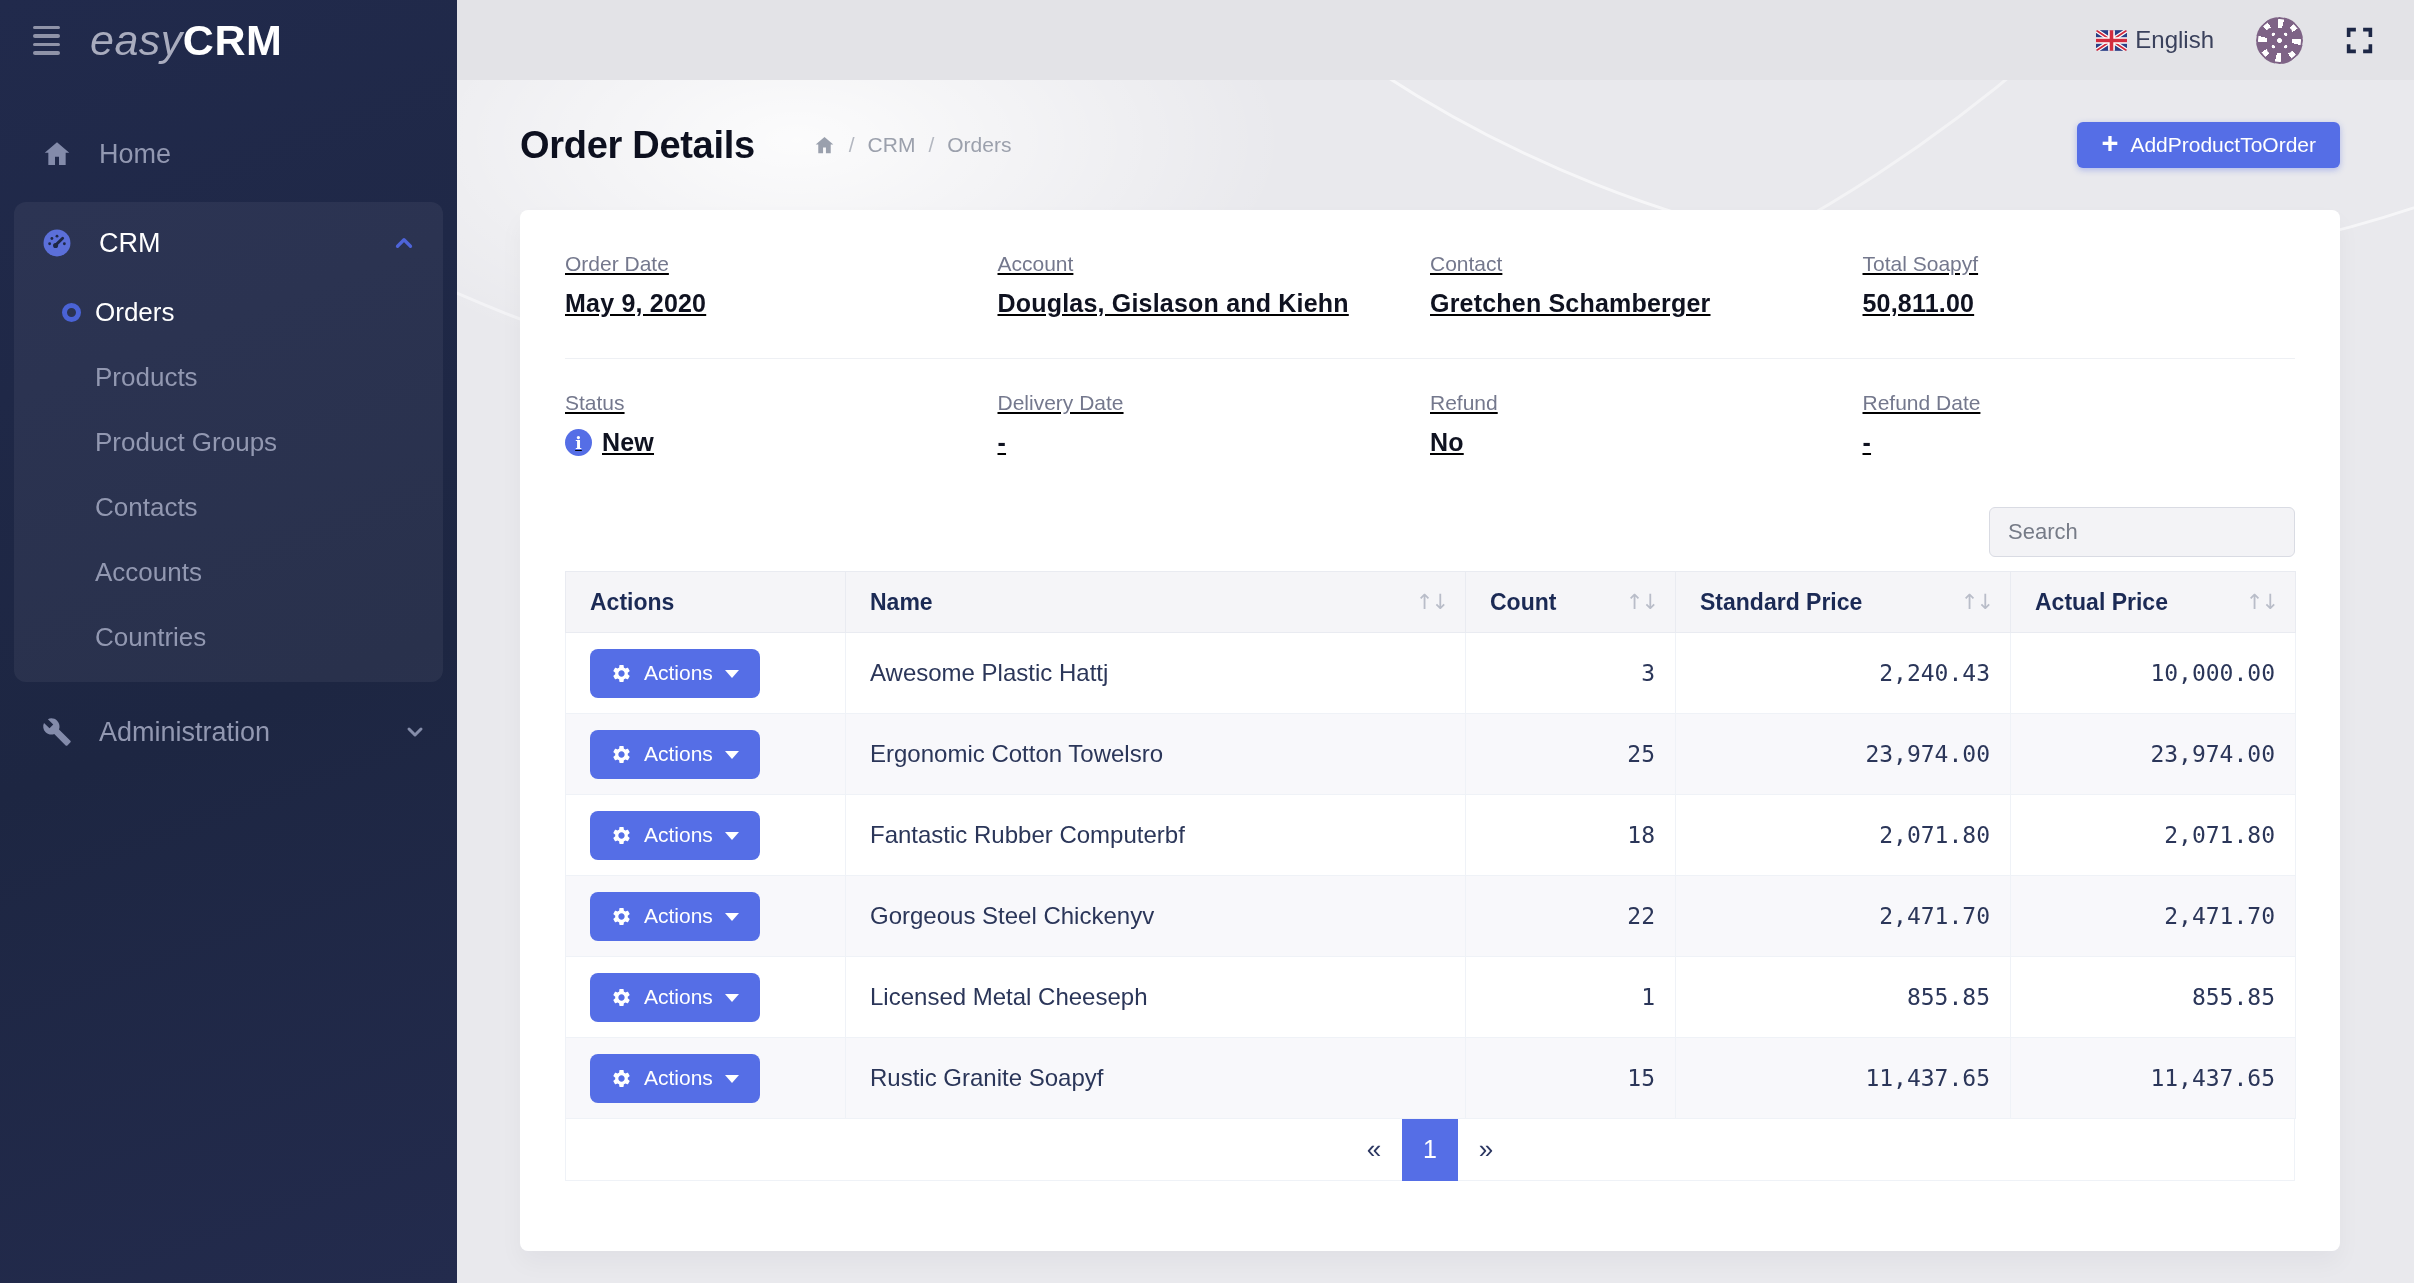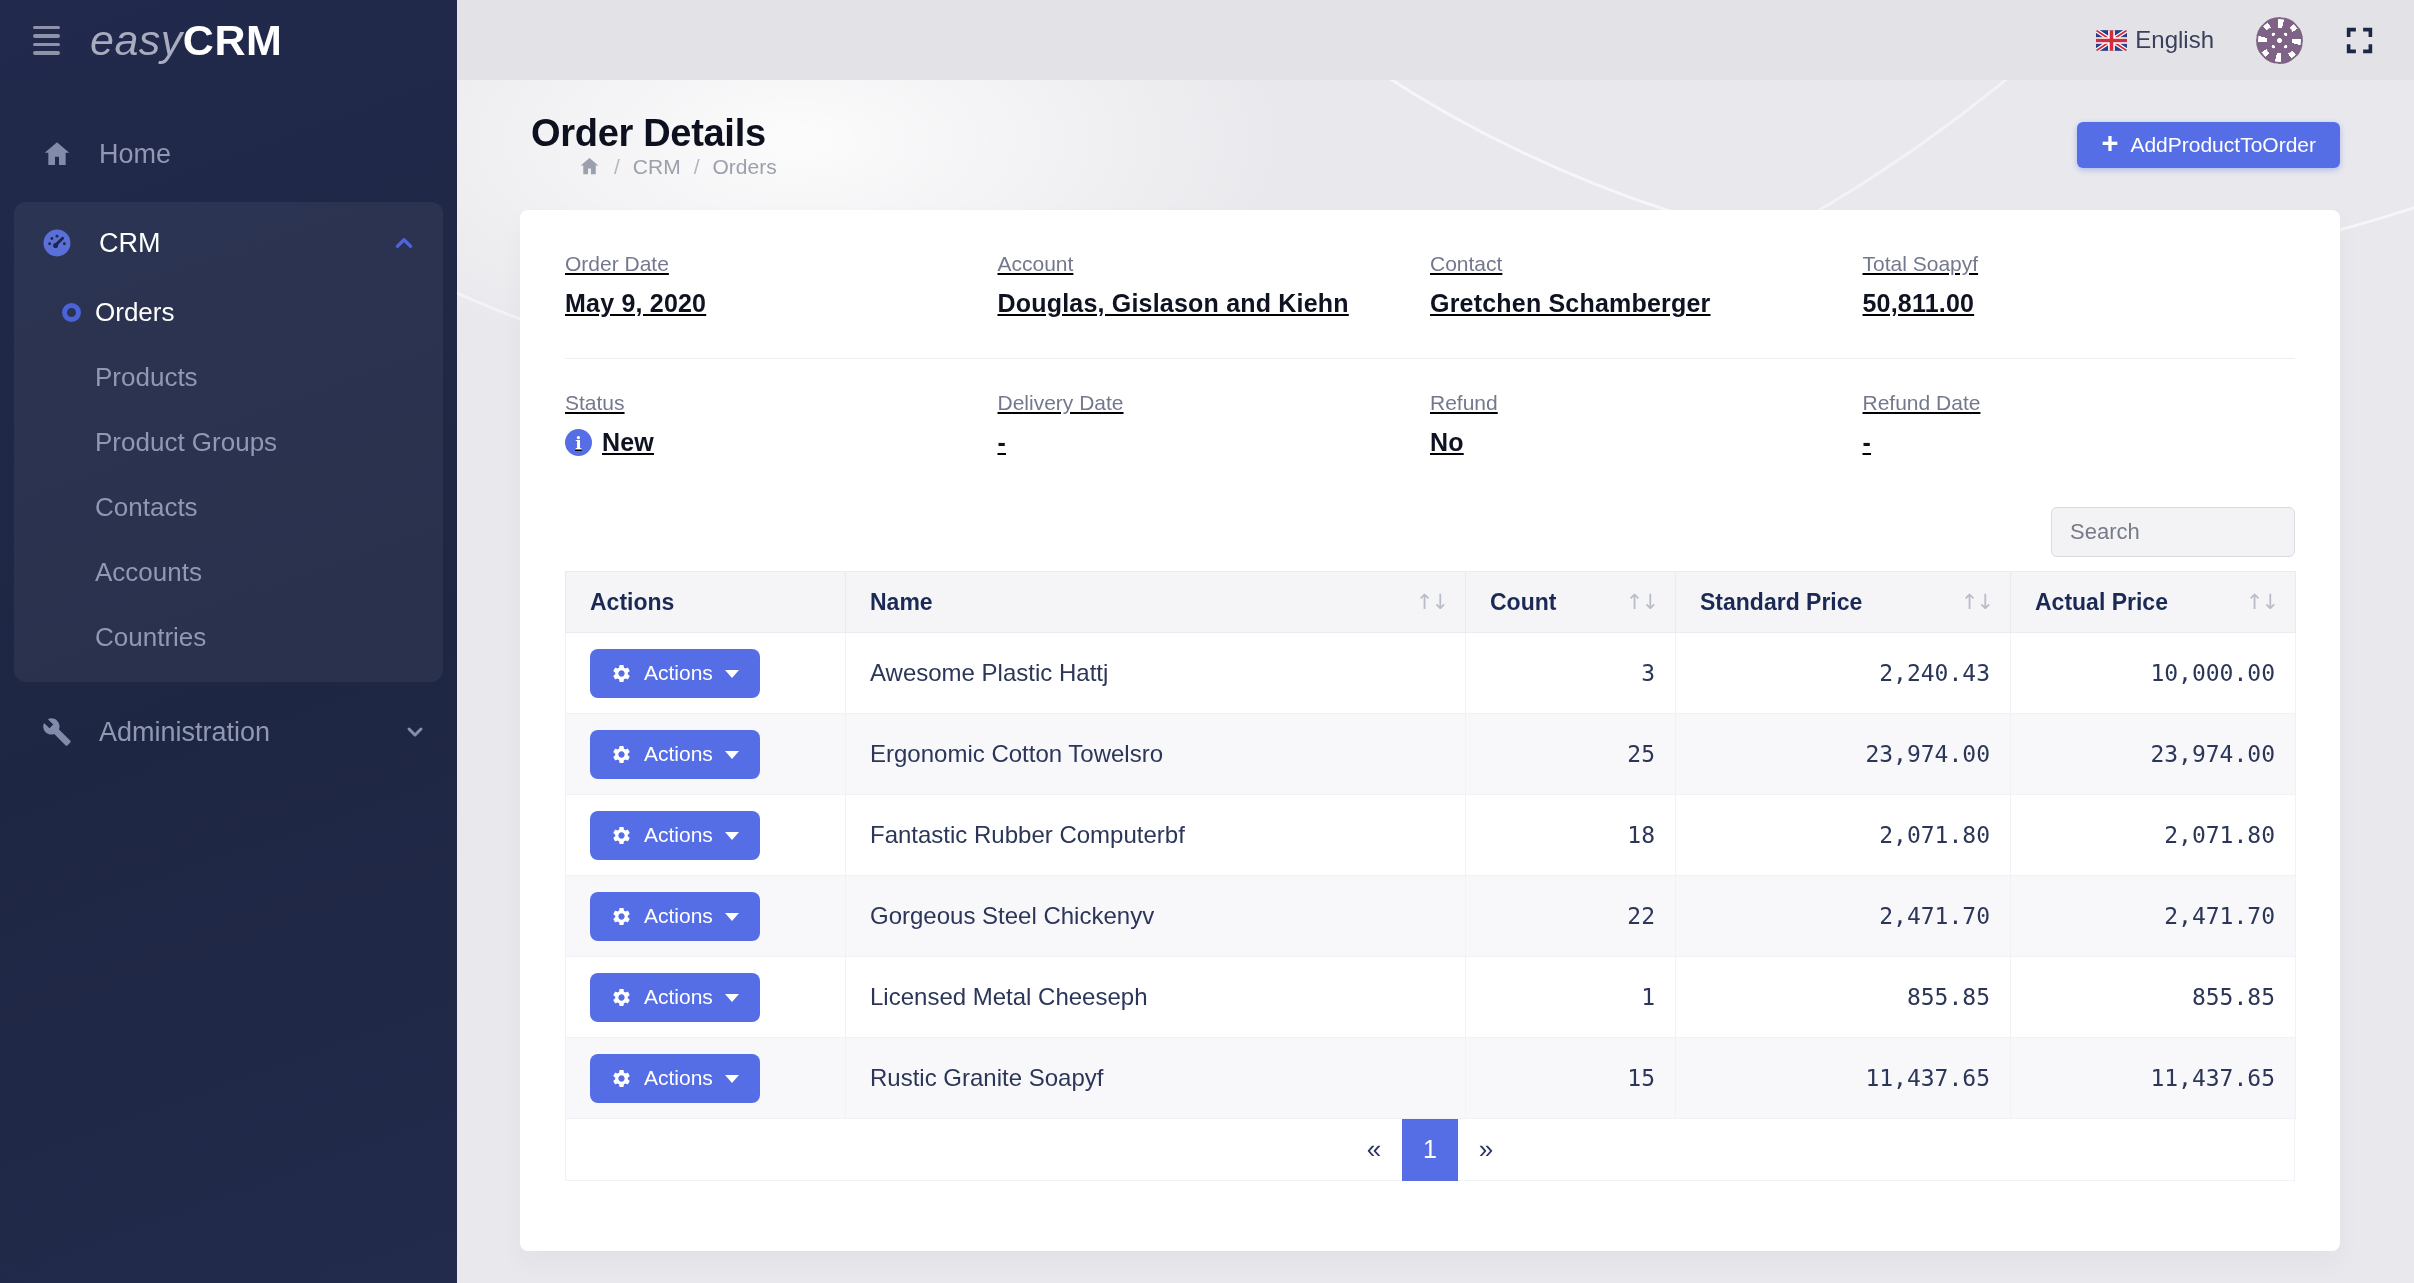--- a/index.html
+++ b/index.html
@@ -55,21 +55,21 @@
   .avatar::after { content:""; position:absolute; inset:11px; border-radius:4px;
     background:radial-gradient(circle 3px at 25% 25%, #ffffff 55%, transparent 60%),
                radial-gradient(circle 3px at 75% 25%, #ffffff 55%, transparent 60%),
                radial-gradient(circle 3px at 25% 75%, #ffffff 55%, transparent 60%),
                radial-gradient(circle 3px at 75% 75%, #ffffff 55%, transparent 60%),
                radial-gradient(circle 4px at 50% 50%, #ffffff 55%, transparent 60%), #7e6386; }
   .fullscreen { color:#1d2746; cursor:pointer; display:flex; }
 
   .content { position:relative; z-index:1; padding:0 74px 0 63px; }
   .title-row { height:130px; display:flex; align-items:center; justify-content:space-between; }
-  .title-left { display:flex; align-items:center;flex-direction:column; }
+  .title-left { display:flex; align-items:center; }
   h1.page-title { font-size:38px; font-weight:700; color:#0d101f; letter-spacing:-.3px; }
   .breadcrumb { display:flex; align-items:center; gap:13px; margin-left:58px;
     font-size:21px; color:#9ba0ac; }
   .breadcrumb .crumb { cursor:pointer; }
   .breadcrumb .bsep { color:#b3b7c0; }
   .breadcrumb .home-ic { display:flex; color:#9aa0ad; cursor:pointer; }
 
   .btn-primary { display:inline-flex; align-items:center; gap:12px; background:#556ee6;
     color:#ffffff; border:none; border-radius:6px; height:46px; padding:0 24px;
     font-size:21px; font-family:inherit; cursor:pointer; box-shadow:0 2px 6px rgba(85,110,230,.4); }
@@ -82,21 +82,21 @@
   .field .flabel { font-size:21px; color:#74788d; margin-bottom:13px; }
   .field .fvalue { font-size:25px; font-weight:700; color:#0f1220; letter-spacing:.2px; }
   .fvalue.with-icon { display:flex; align-items:center; gap:10px; }
   .info-ic { width:27px; height:27px; border-radius:50%; background:#556ee6; color:#fff;
     display:inline-flex; align-items:center; justify-content:center;
     font-size:17px; font-weight:700; font-family:"DejaVu Serif", serif; cursor:pointer; }
 
   .divider { border:none; border-top:1px solid #eef0f4; margin:40px 0 32px; }
 
   .search-row { display:flex; justify-content:flex-end; margin-top:50px; }
-  .search-input { width:244px; height:50px; background:#f3f3f6; border:1px solid #d9dbe3;
+  .search-input { width:306px; height:50px; background:#f3f3f6; border:1px solid #d9dbe3;
     border-radius:6px; font-size:22px; font-family:inherit; color:#495057; padding:0 18px; outline:none; }
   .search-input::placeholder { color:#767b87; }
 
   table.items { width:100%; border-collapse:collapse; table-layout:fixed; margin-top:14px; }
   col.c-actions{width:280px;} col.c-name{width:620px;} col.c-count{width:210px;}
   col.c-std{width:335px;} col.c-act{width:285px;}
   .items th { background:#f5f5f8; height:61px; border:1px solid #e9ebf1;
     font-size:23px; font-weight:700; color:#1b2a55; text-align:left; padding:0 18px 0 24px; }
   .items th .th-flex { display:flex; align-items:center; }
   .items th .sort { margin-left:auto; color:#b9bdc9; font-size:21px;

